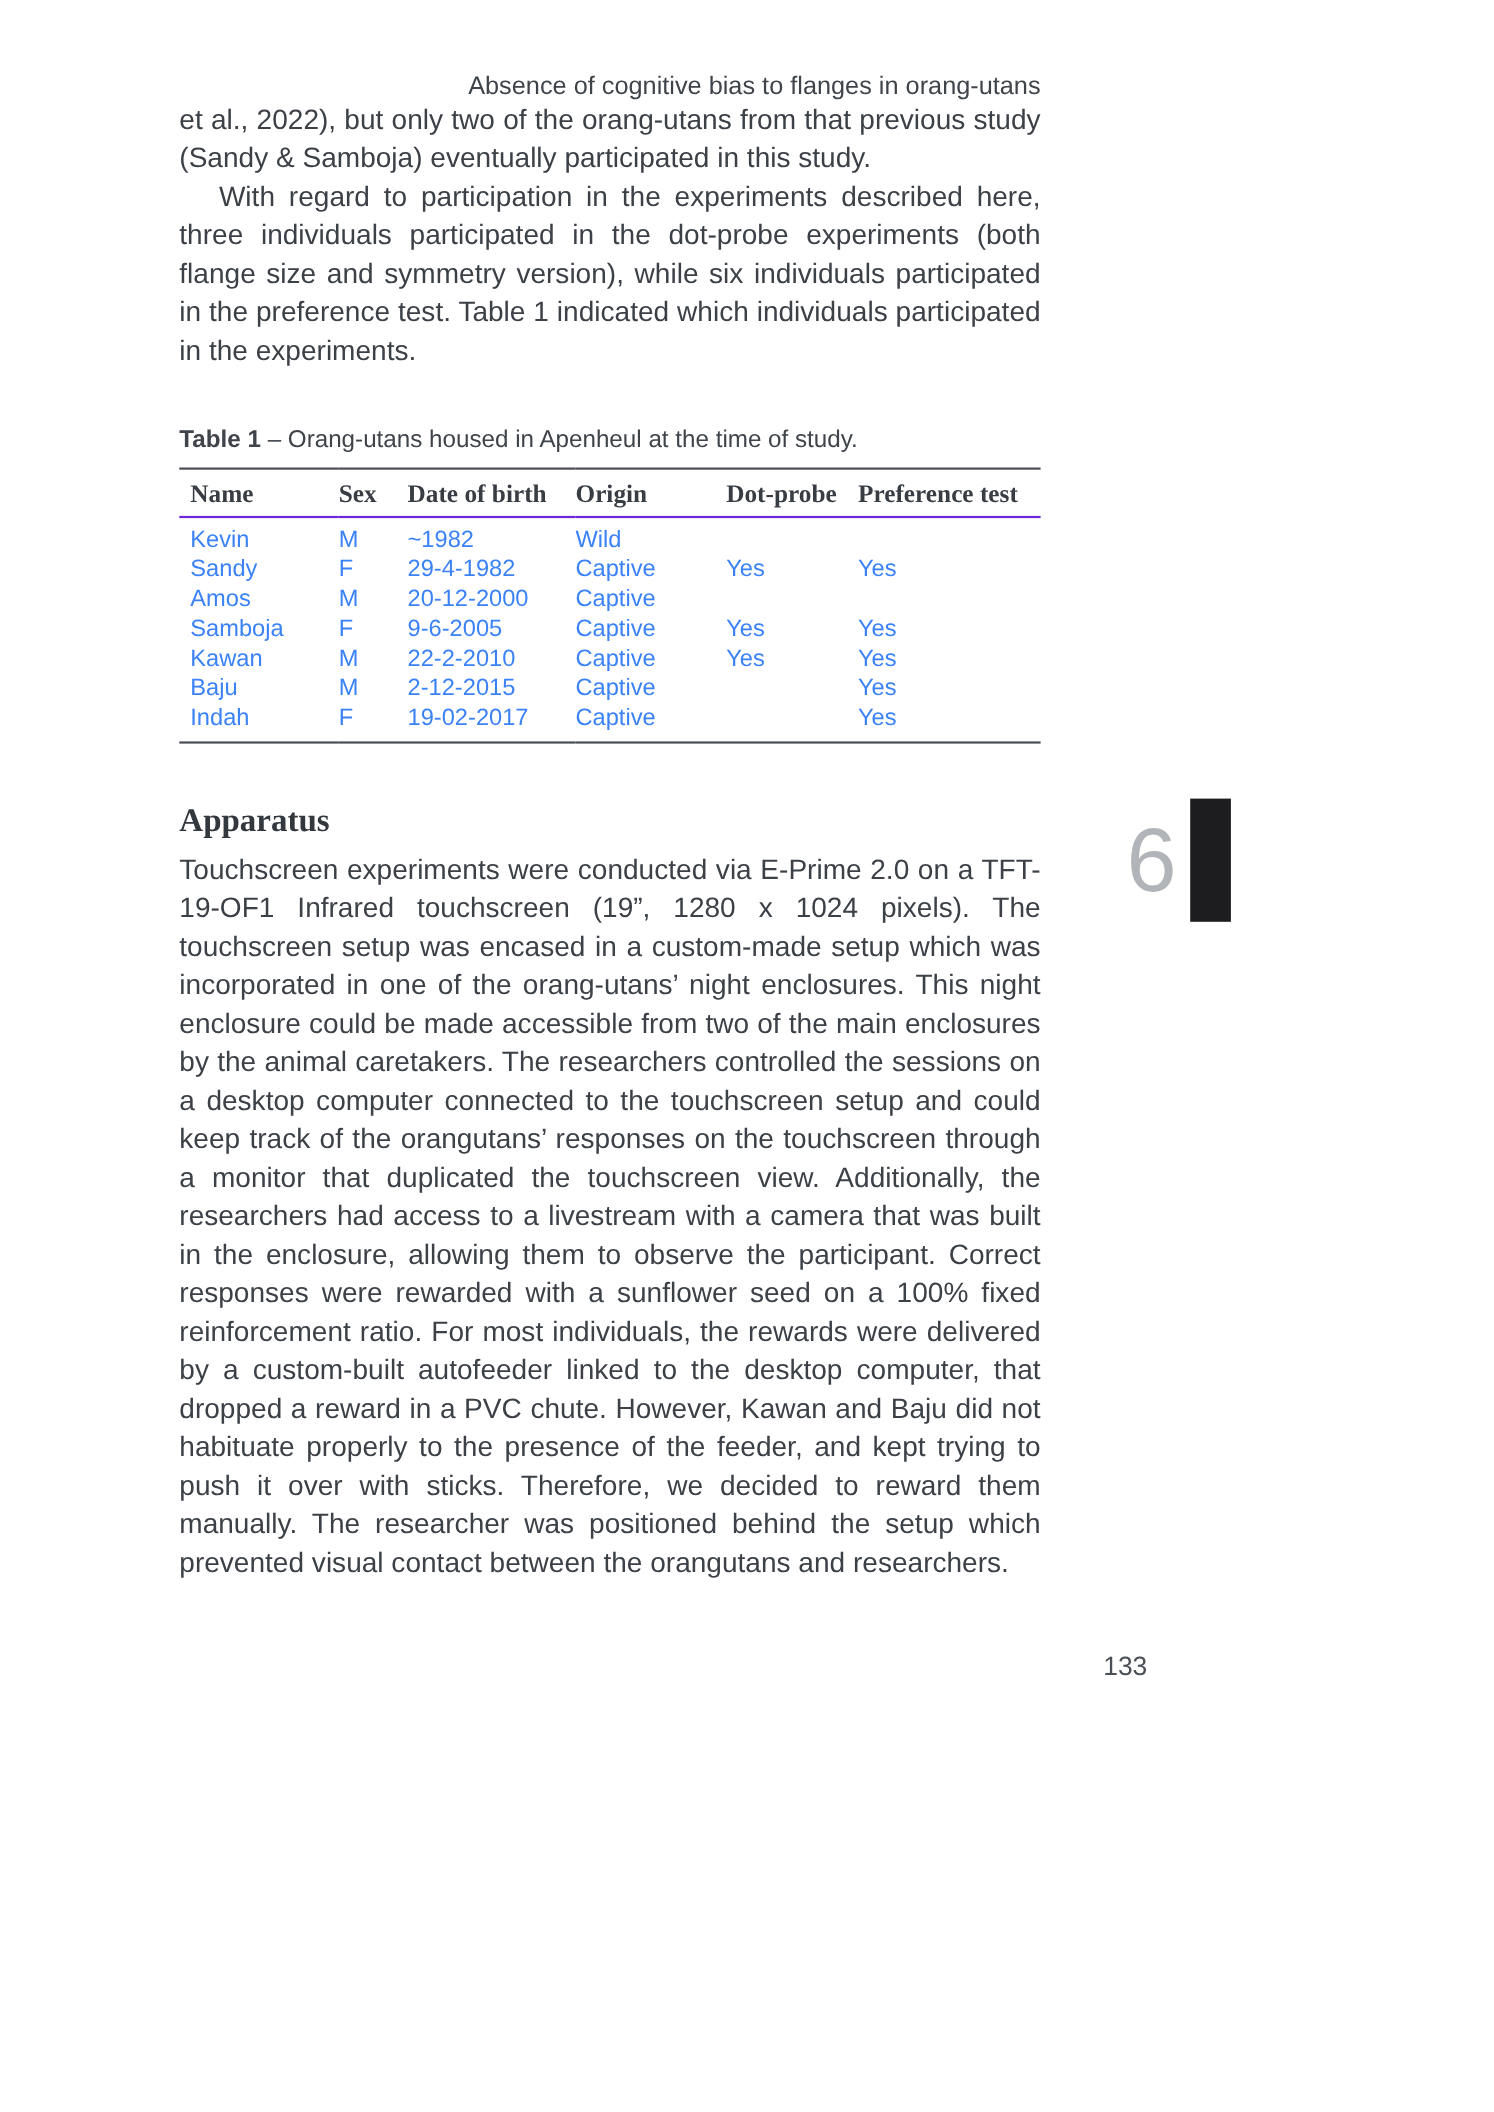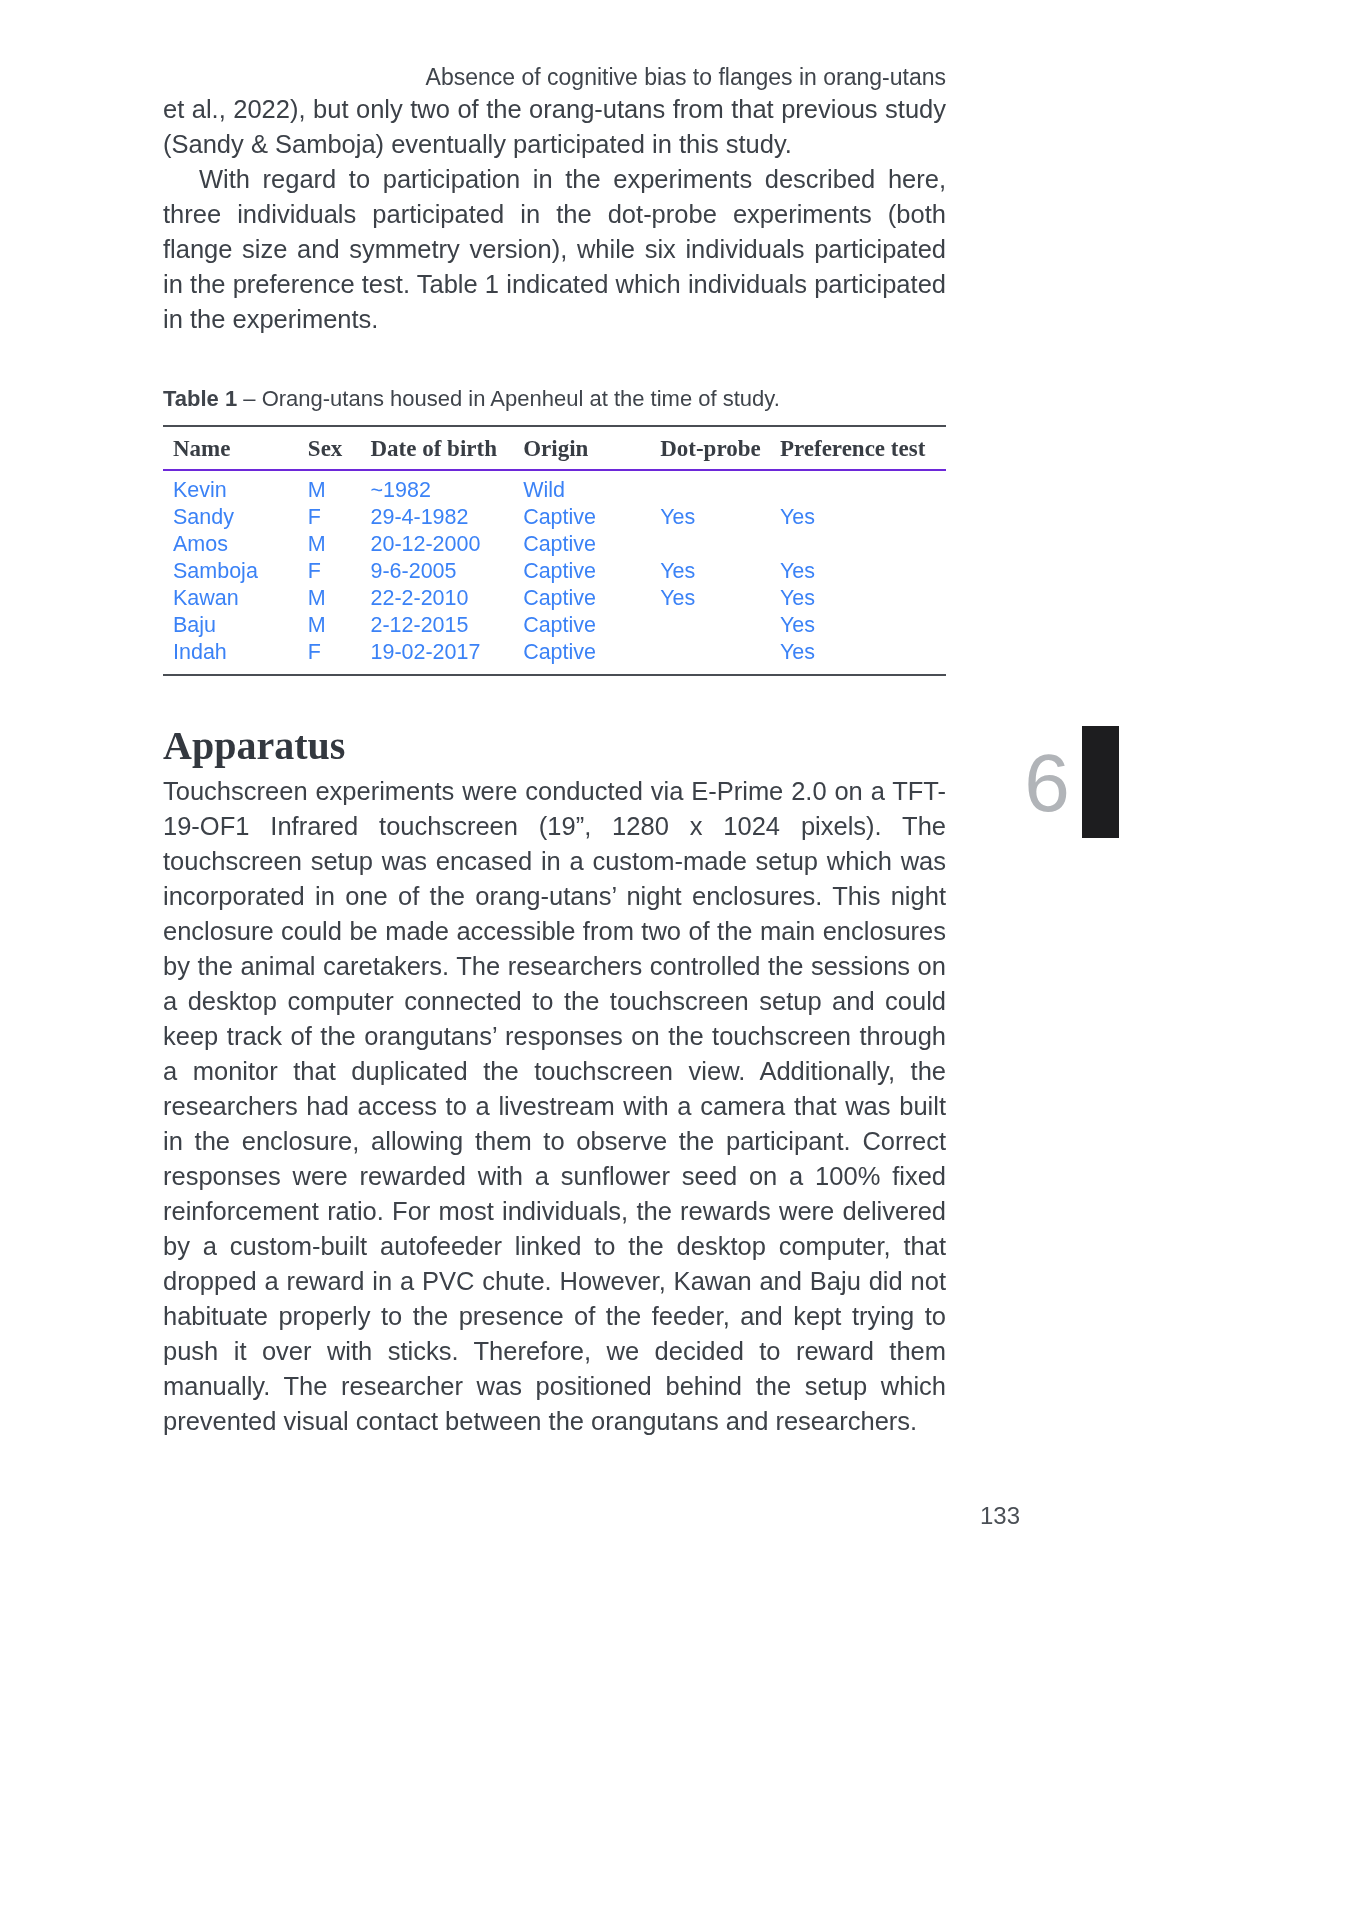--- a/index.html
+++ b/index.html
@@ -84,21 +84,21 @@
   table.data-table tbody tr:last-child td {
     padding-bottom: 8px;
   }
   table.data-table th.col-first,
   table.data-table td.col-first {
     padding-left: 10px;
   }
   .section-heading {
     font-family: "Liberation Serif", serif;
     font-weight: bold;
-    font-size: 40px;
+    font-size: 30px;
     line-height: 36px;
     color: #33383f;
     margin: 52px 0 10px 0;
   }
   .chapter-num {
     position: absolute;
     left: 1018px;
     top: 742px;
     width: 58px;
     text-align: center;
@@ -110,21 +110,21 @@
   .chapter-tab {
     position: absolute;
     left: 1082px;
     top: 726px;
     width: 37px;
     height: 112px;
     background: #1d1d1f;
   }
   .page-num {
     position: absolute;
-    left: 960px;
+    left: 983px;
     top: 1502px;
     width: 60px;
     text-align: right;
     font-size: 24px;
     color: #4a4f55;
   }
 </style>
 </head>
 <body>
 

